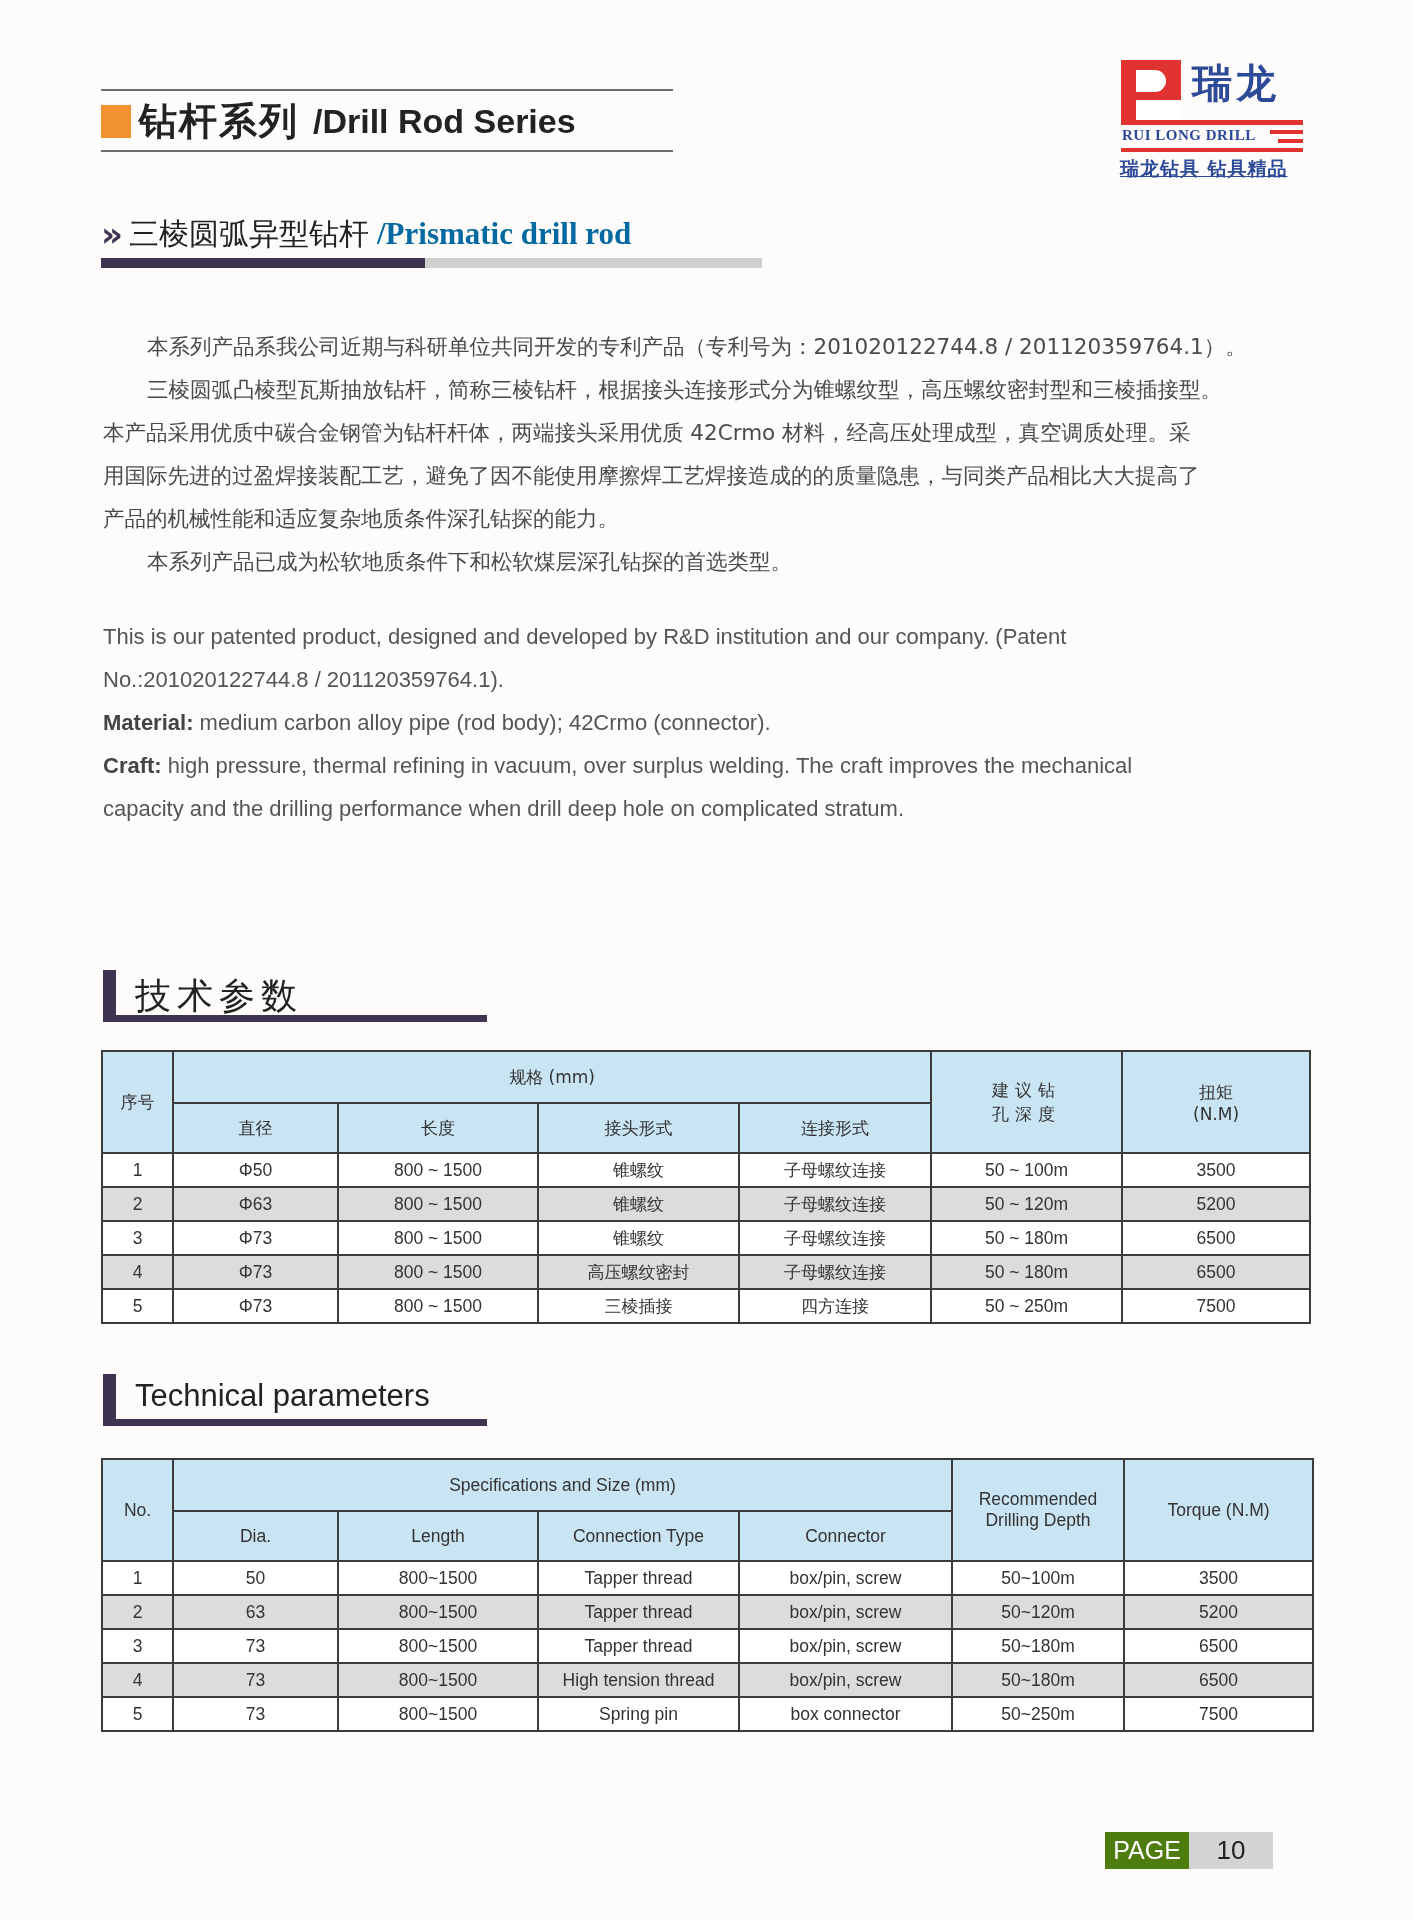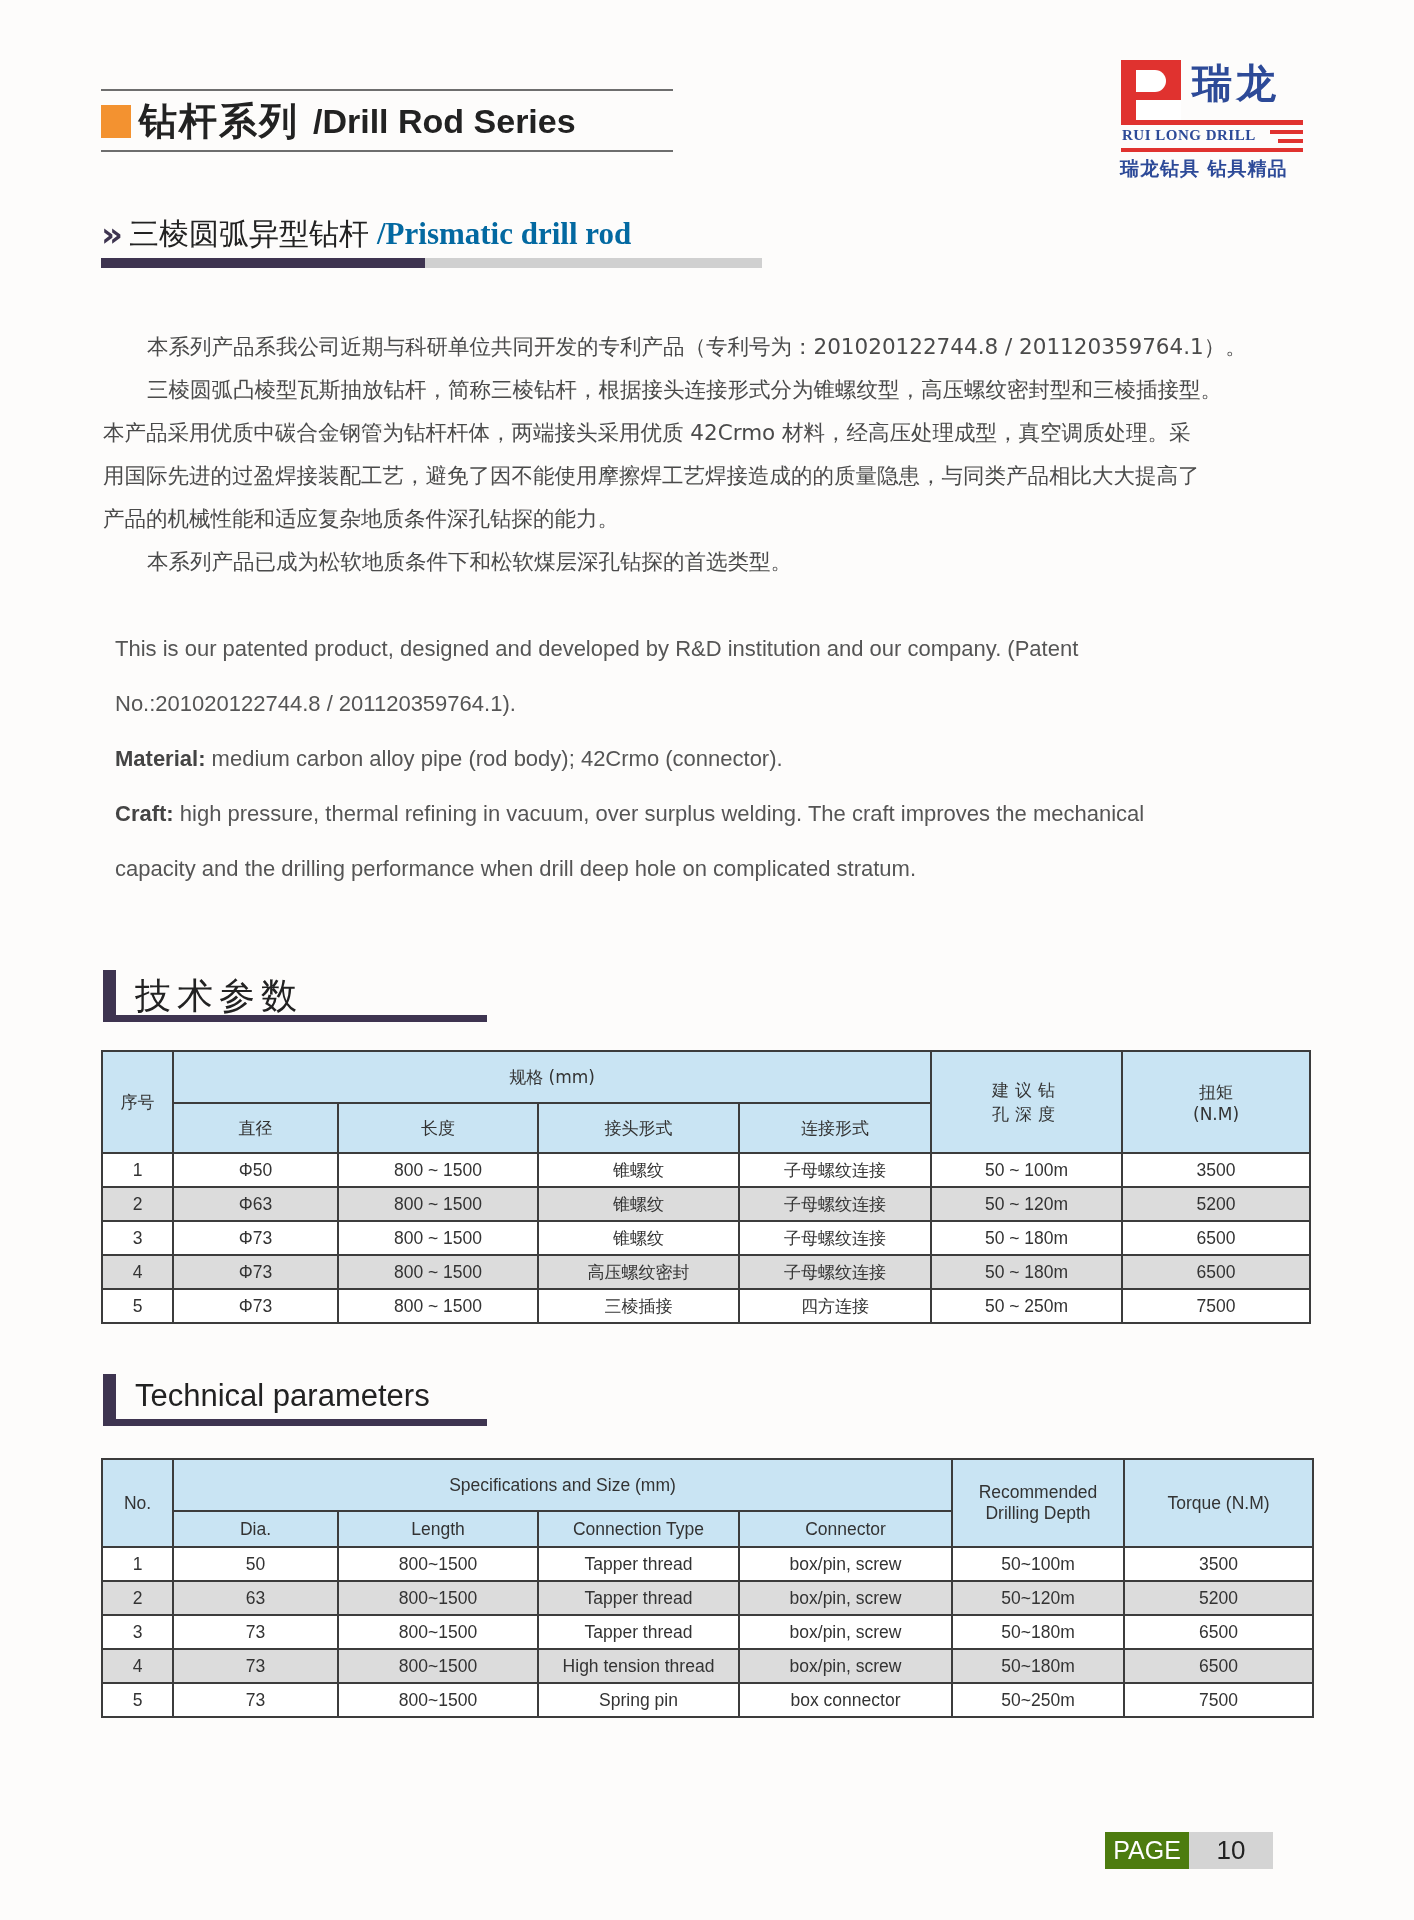--- a/index.html
+++ b/index.html
@@ -16,38 +16,38 @@
   
   .logo { position: absolute; left: 1118px; top: 56px; width: 200px; height: 130px; }
   .logo-r { position: absolute; left: 3px; top: 4px; width: 60px; height: 60px; background: #e0322f; }
   .logo-r-inner { position: absolute; left: 15px; top: 10px; width: 30px; height: 22px; background: #fff; border-radius: 0 12px 12px 0; }
   .logo-r-leg { position: absolute; left: 15px; top: 40px; width: 45px; height: 20px; background: #fff; }
   .logo-cn { position: absolute; left: 74px; top: 0; font-family: "DejaVu Sans", sans-serif; font-weight: bold; font-size: 40px; color: #2d4a98; letter-spacing: 4px; }
   .logo-bar1 { position: absolute; left: 3px; top: 64px; width: 182px; height: 5px; background: #e0322f; }
   .logo-en { position: absolute; left: 4px; top: 71px; font-family: "Liberation Serif", serif; font-weight: bold; font-size: 15px; color: #2d4a98; letter-spacing: 0.5px; }
   .logo-stripe { position: absolute; height: 4px; background: #e0322f; }
   .logo-bar2 { position: absolute; left: 3px; top: 92px; width: 182px; height: 4px; background: #e0322f; }
-  .logo-tag { position: absolute; left: 2px; top: 100px; font-family: "DejaVu Sans", sans-serif; font-weight: bold; font-size: 19px; color: #2d4a98; letter-spacing: 1px; }
+  .logo-tag { position: absolute; left: 2px; top: 100px; font-family: "DejaVu Sans", sans-serif; font-weight: bold; font-size: 19px; color: #2d4a98; letter-spacing: 1px; text-decoration: underline; }
 
   
   .sec-head { position: absolute; left: 101px; top: 212px; display: flex; align-items: center; height: 44px; }
   .chev { font-family: "DejaVu Sans", sans-serif; font-weight: bold; font-size: 34px; color: #3e3450; letter-spacing: -8px; margin-right: 14px; line-height: 1; }
   .sec-cn { font-family: "DejaVu Serif", serif; font-size: 30px; color: #222; }
   .sec-en { font-family: "Liberation Serif", serif; font-weight: bold; font-size: 31px; color: #0369a1; margin-left: 8px; }
   .sec-bar-dark { position: absolute; left: 101px; top: 258px; width: 324px; height: 10px; background: #3e3450; }
   .sec-bar-light { position: absolute; left: 425px; top: 258px; width: 337px; height: 10px; background: #d0d0d0; }
 
   
   .cn-intro { position: absolute; left: 103px; top: 325px; width: 1220px; font-family: "DejaVu Sans", sans-serif; font-size: 21.5px; line-height: 43px; color: #4a4a4a; }
   .cn-intro p { margin: 0; white-space: nowrap; }
   .cn-intro .ind { padding-left: 44px; }
 
   
   .en-intro { position: absolute; left: 103px; top: 615px; width: 1200px; font-family: "Liberation Sans", sans-serif; font-size: 22px; line-height: 43px; color: #555; }
-  .en-intro p { margin: 12px; white-space: nowrap; }
+  .en-intro p { margin: 0; white-space: nowrap; }
   .en-intro b { color: #444; }
 
   
   .param-head { position: absolute; left: 103px; height: 52px; }
   .param-head .vbar { position: absolute; left: 0; top: 0; width: 13px; height: 52px; background: #3e3450; }
   .param-head .hbar { position: absolute; left: 0; top: 45px; width: 384px; height: 7px; background: #3e3450; }
   .param-head .txt { position: absolute; left: 32px; top: 2px; color: #222; white-space: nowrap; }
   .ph-cn .txt { font-family: "DejaVu Sans", sans-serif; font-size: 36px; letter-spacing: 6px; }
   .ph-en .txt { font-family: "Liberation Sans", sans-serif; font-size: 31px; top: 4px; }
 
@@ -222,21 +222,21 @@
   <thead>
     <tr style="height:52px;">
       <th rowspan="2">No.</th>
       <th colspan="4">Specifications and Size (mm)</th>
       <th rowspan="2">
         <div>Recommended</div>
         <div>Drilling Depth</div>
       </th>
       <th rowspan="2">Torque (N.M)</th>
     </tr>
-    <tr style="height:36px;">
+    <tr style="height:50px;">
       <th>Dia.</th>
       <th>Length</th>
       <th>Connection Type</th>
       <th>Connector</th>
     </tr>
   </thead>
   <tbody>
     <tr class="norm">
       <td>1</td>
       <td>50</td>

